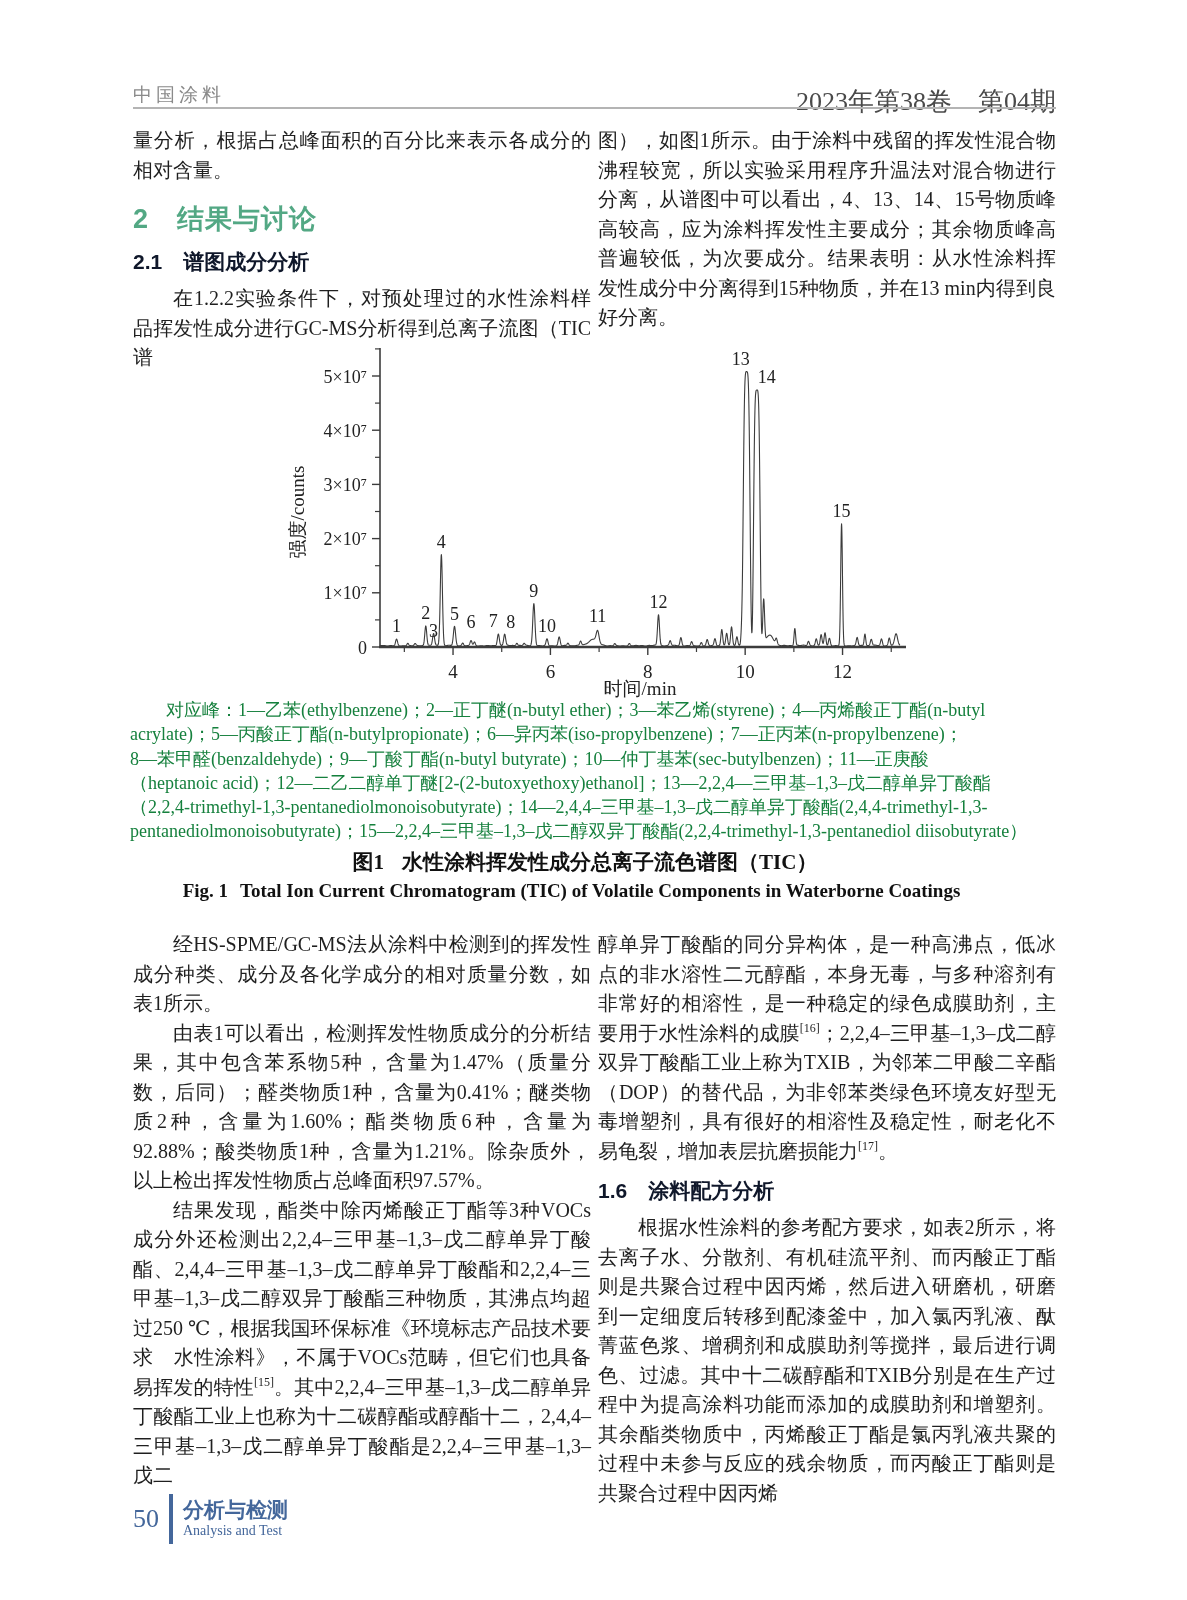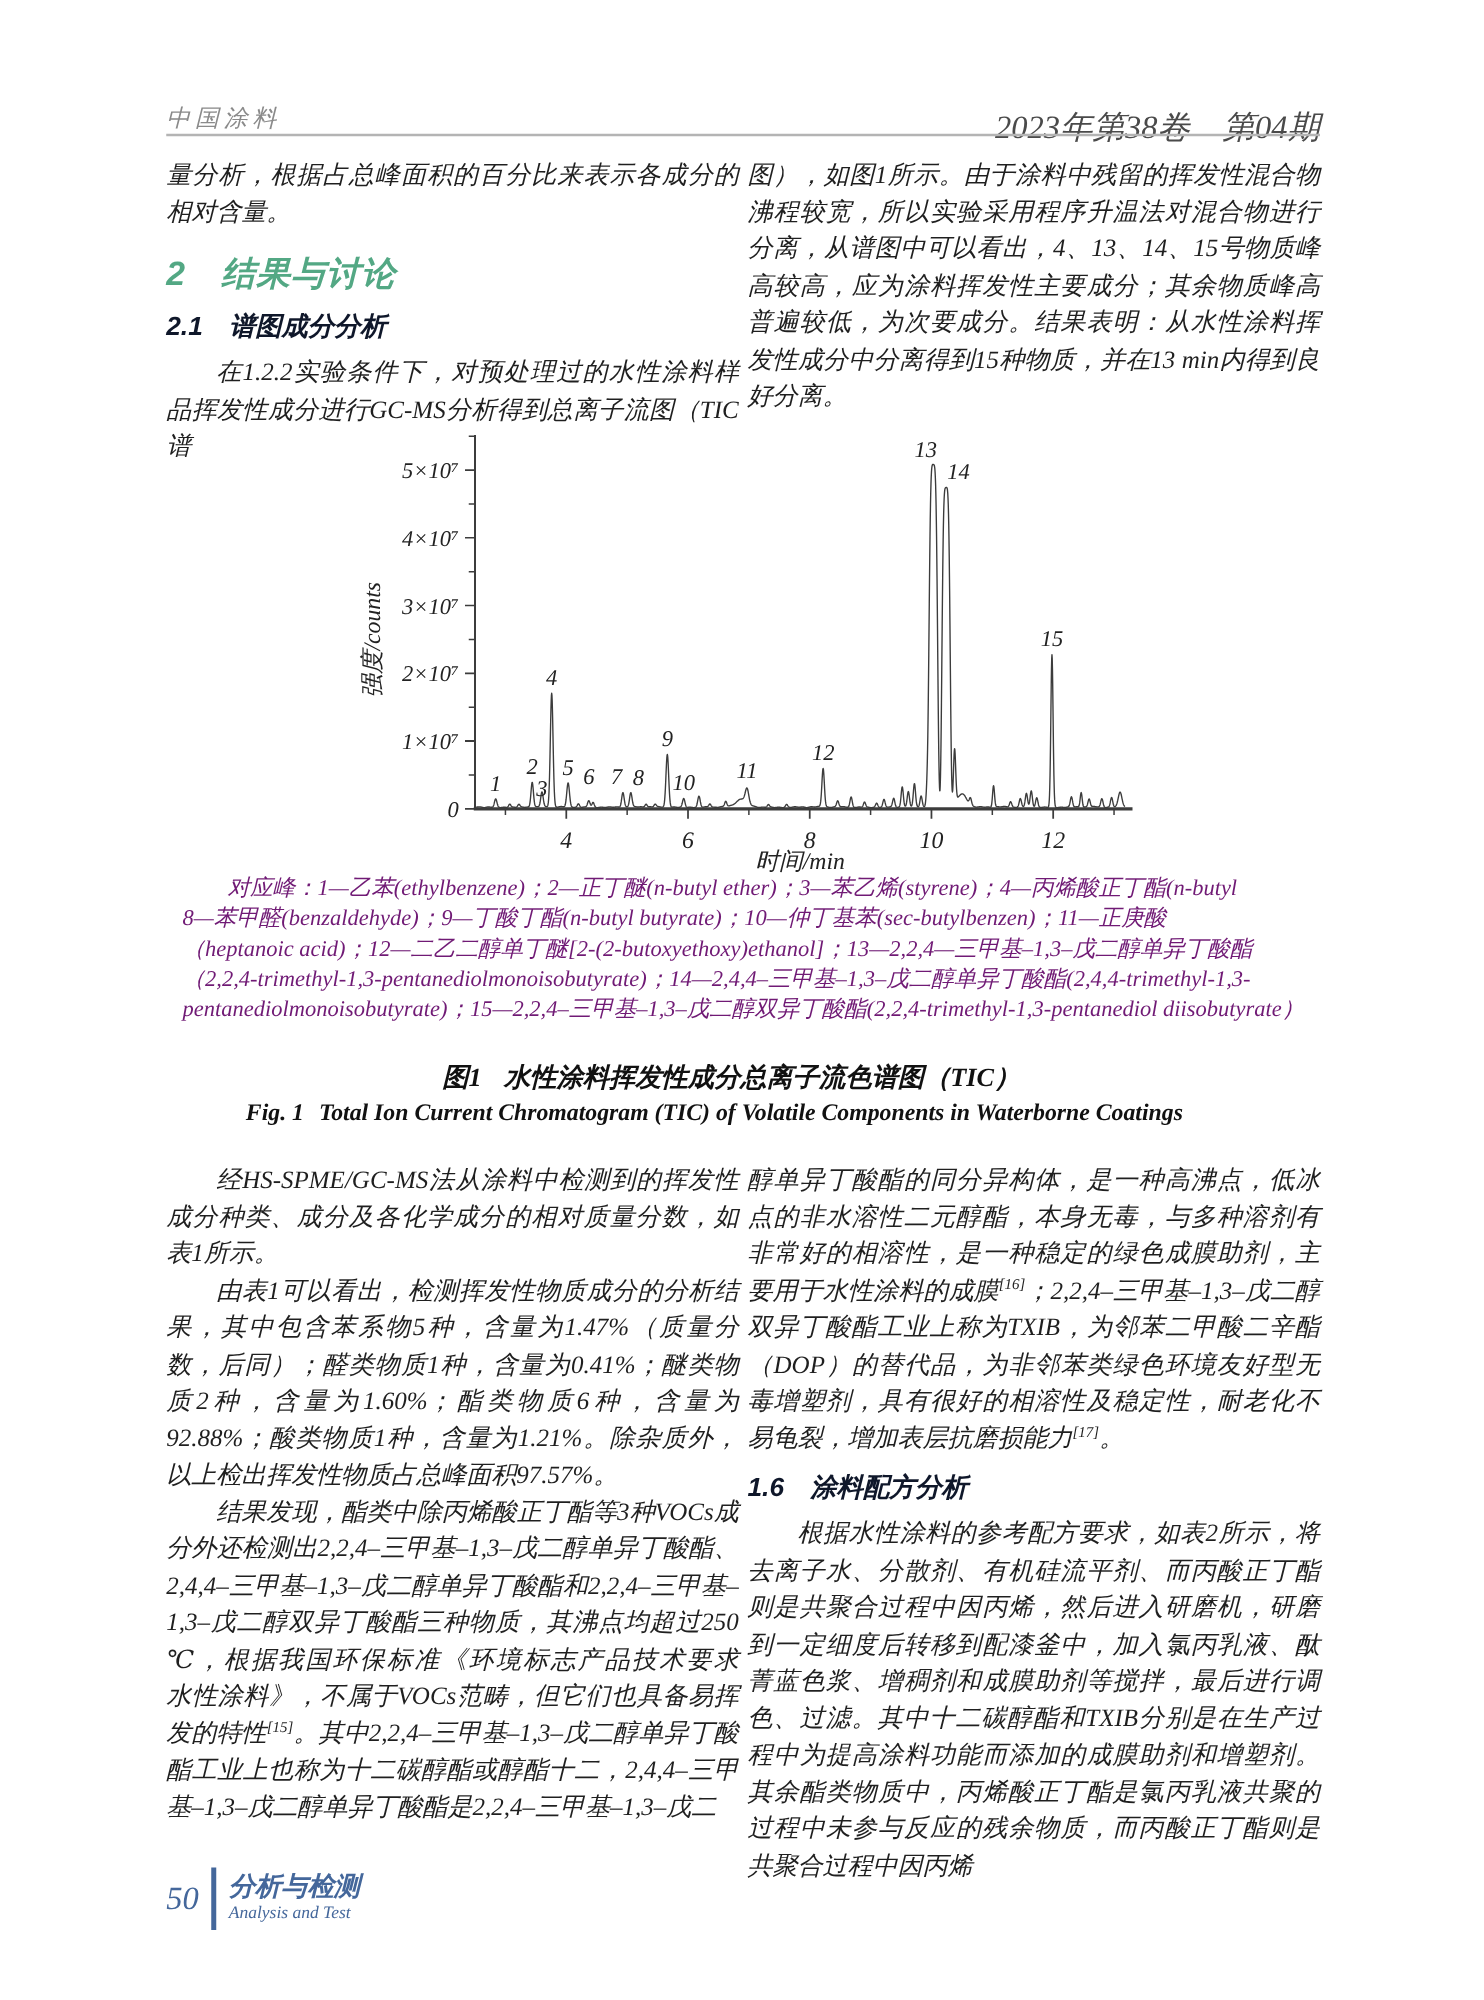--- a/index.html
+++ b/index.html
@@ -1,38 +1,38 @@
 <!DOCTYPE html>
 <html><head>
 <meta charset="utf-8">
 <style>
   html,body{margin:0;padding:0;background:#ffffff;}
   #page{position:relative;width:1187px;height:1600px;background:#fff;overflow:hidden;
-        font-family:"Liberation Serif","DejaVu Serif",serif;color:#1f1f1f;font-style:italic;}
+        font-family:"Liberation Serif","DejaVu Serif",serif;color:#1f1f1f;}
   
   .hdr-left{position:absolute;left:133px;top:82px;font-size:19px;color:#8a8a8a;letter-spacing:4px;}
   .hdr-right{position:absolute;right:131px;top:84px;font-size:26px;color:#4a4a4a;}
   .hdr-rule{position:absolute;left:133px;top:107px;width:923px;height:2px;background:#b4b4b4;}
   
   .col{position:absolute;width:458px;font-size:20px;line-height:29.5px;text-align:justify;}
   .col p{margin:0;}
   .indent{text-indent:2em;}
   #col-left-top{left:133px;top:126px;}
   #col-right-top{left:598px;top:126px;}
   #col-left-bot{left:133px;top:930px;}
   #col-right-bot{left:598px;top:930px;}
   h2.sec{font-family:"Liberation Sans","DejaVu Sans",sans-serif;color:#53a884;
          font-size:27px;font-weight:bold;margin:16px 0 0 0;line-height:36px;letter-spacing:1px;}
   h3.subsec{font-family:"Liberation Sans","DejaVu Sans",sans-serif;color:#0f172a;
          font-size:21px;font-weight:bold;margin:10px 0 7px 0;line-height:30px;}
   sup{font-size:12px;line-height:0;}
   
   #chart-wrap{position:absolute;left:278px;top:334px;width:650px;height:365px;}
   
-  #fig-note{position:absolute;left:146px;top:698px;width:924px;color:#701a75;
+  #fig-note{position:absolute;left:130px;top:698px;width:924px;color:#15803d;
             font-size:18px;line-height:24.3px;text-align:justify;}
   #fig-note .note-line{white-space:nowrap;}
   #fig-note .first{text-indent:2em;}
   
   #fig-cap-zh{position:absolute;left:0;top:848px;width:1170px;text-align:center;
               font-size:21px;font-weight:bold;color:#111;}
   #fig-cap-zh .gap{display:inline-block;width:18px;}
   #fig-cap-en{position:absolute;left:0;top:880px;width:1143px;text-align:center;
               font-size:19px;font-weight:bold;color:#111;}
   #fig-cap-en .gap{display:inline-block;width:12px;}
@@ -119,20 +119,21 @@
         <text x="319.64044943820227" y="288.16" text-anchor="middle" font-size="18" fill="#222">11</text>
         <text x="380.5018726591761" y="274.106" text-anchor="middle" font-size="18" fill="#222">12</text>
         <text x="462.62921348314603" y="31.29000000000002" text-anchor="middle" font-size="18" fill="#222">13</text>
         <text x="488.85393258426967" y="49.17599999999999" text-anchor="middle" font-size="18" fill="#222">14</text>
         <text x="563.5730337078652" y="183.05" text-anchor="middle" font-size="18" fill="#222">15</text>
       </svg>
   </div>
 
   <div id="fig-note">
       <div class="note-line first">对应峰：1—乙苯(ethylbenzene)；2—正丁醚(n-butyl ether)；3—苯乙烯(styrene)；4—丙烯酸正丁酯(n-butyl</div>
+      <div class="note-line">acrylate)；5—丙酸正丁酯(n-butylpropionate)；6—异丙苯(iso-propylbenzene)；7—正丙苯(n-propylbenzene)；</div>
       <div class="note-line">8—苯甲醛(benzaldehyde)；9—丁酸丁酯(n-butyl butyrate)；10—仲丁基苯(sec-butylbenzen)；11—正庚酸</div>
       <div class="note-line">（heptanoic acid)；12—二乙二醇单丁醚[2-(2-butoxyethoxy)ethanol]；13—2,2,4—三甲基–1,3–戊二醇单异丁酸酯</div>
       <div class="note-line">（2,2,4-trimethyl-1,3-pentanediolmonoisobutyrate)；14—2,4,4–三甲基–1,3–戊二醇单异丁酸酯(2,4,4-trimethyl-1,3-</div>
       <div class="note-line">pentanediolmonoisobutyrate)；15—2,2,4–三甲基–1,3–戊二醇双异丁酸酯(2,2,4-trimethyl-1,3-pentanediol diisobutyrate）</div>
     </div>
 
   <div id="fig-cap-zh">
     <span>图1</span><span class="gap"></span><span>水性涂料挥发性成分总离子流色谱图（TIC）</span>
   </div>
   <div id="fig-cap-en">

